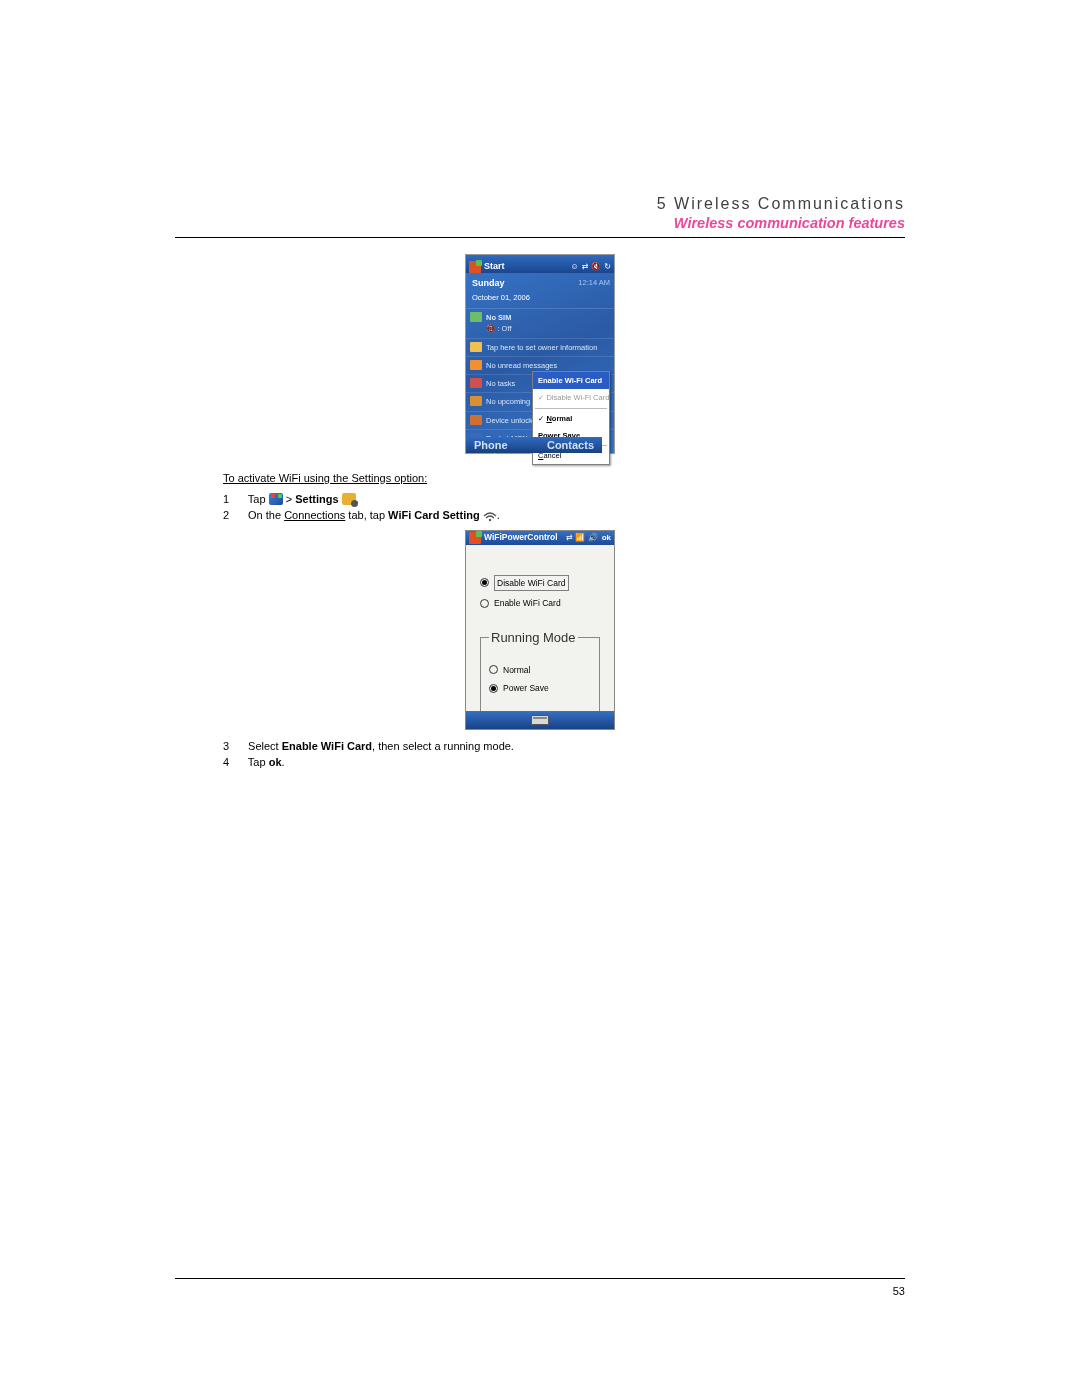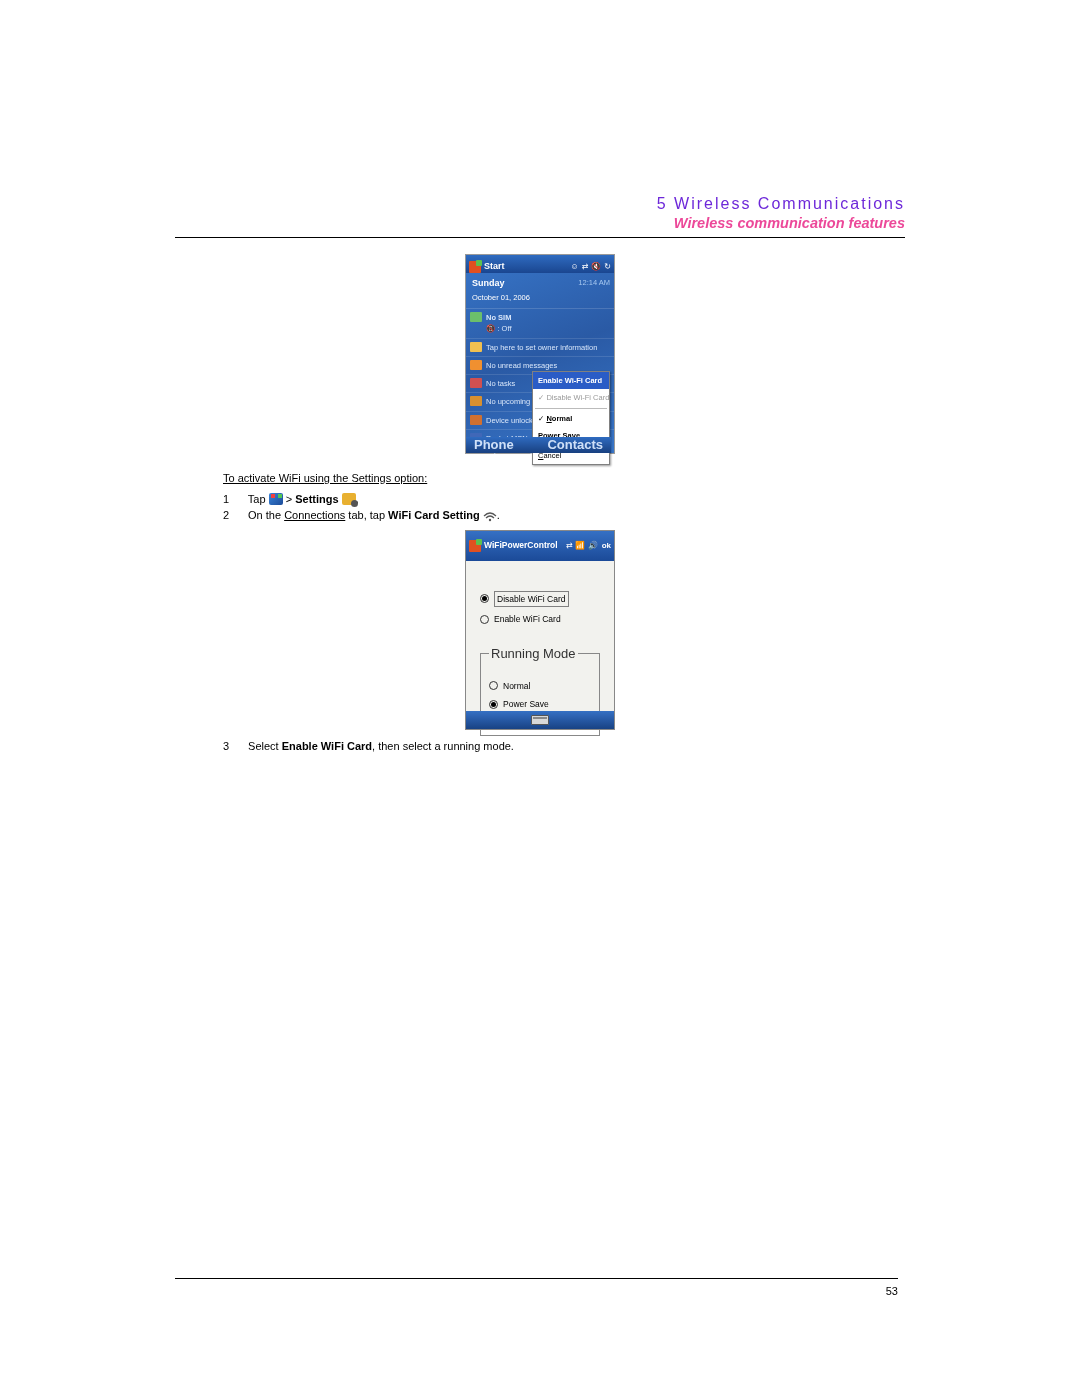--- a/index.html
+++ b/index.html
@@ -1,19 +1,19 @@
 <!DOCTYPE html>
 <html><head>
 <meta charset="utf-8">
 <style>
   * { box-sizing: border-box; margin: 0; padding: 0; }
   body { font-family: Arial, Helvetica, sans-serif; background: #fff; width: 1080px; margin: 0 auto; }
   .page { width: 1080px; height: 1397px; position: relative; padding: 195px 175px 0 175px; }
   .header-block { text-align: right; margin-bottom: 6px; }
-  .chapter-title { font-size: 16px; letter-spacing: 2px; color: #6d28d9; font-weight: 500; }
+  .chapter-title { font-size: 16px; letter-spacing: 2px; color: #404040; font-weight: 500; }
   .section-title { font-size: 14.5px; font-weight: bold; font-style: italic; color: #ec4899; margin-top: 2px; }
   hr.top-rule { border: none; border-top: 1.5px solid #000; margin-top: 4px; margin-bottom: 16px; }
   .body { font-size: 11px; color: #000; line-height: 1.5; }
   .step-line { margin-left: 48px; }
   .step-num { display: inline-block; width: 22px; vertical-align: top; }
   .step-text { display: inline; }
   .subheading { margin-left: 48px; text-decoration: underline; margin-top: 8px; margin-bottom: 4px; display: inline-block; }
   .icon-inline { display: inline-block; width: 14px; height: 12px; vertical-align: middle; position: relative; top:-1px; }
   .icon-start { background: linear-gradient(135deg,#3a84d8,#1b4b99); border-radius:2px; }
   .icon-start::before { content:""; position:absolute; left:2px; top:1px; width:4px; height:4px; background:#f04040; }
@@ -41,51 +41,51 @@
   .s1-row { display:flex; align-items:flex-start; padding:3px 4px; border-bottom:1px solid rgba(255,255,255,0.12); font-size:7.5px; }
   .s1-row .ico { width:12px; height:10px; margin-right:4px; flex:none; border-radius:1px; }
   .ico-phone{background:#6bbf6b;}
   .ico-owner{background:#f0c050;}
   .ico-msg{background:#f09030;}
   .ico-task{background:#d05050;}
   .ico-cal{background:#d89030;}
   .ico-lock{background:#d07030;}
   .ico-msn{background:#4068b8;}
   .s1-row .txt { flex:1; color:#d8e6fa; }
-  .s1-bottom { position:absolute; bottom:0; left:0; right:3px; height:16px; background:linear-gradient(#2f6bc0,#184080); display:flex; justify-content:space-between; align-items:center; padding:0 8px; font-size:13px; font-weight:bold; color:#cfe0f8; }
+  .s1-bottom { position:absolute; bottom:0; left:0; right:12px; height:16px; background:linear-gradient(#2f6bc0,#184080); display:flex; justify-content:space-between; align-items:center; padding:0 8px; font-size:11px; font-weight:bold; color:#cfe0f8; }
   
   .ctx { position:absolute; right:4px; top:116px; width:78px; background:#fff; border:1px solid #808080; font-size:7.5px; color:#000; box-shadow:1px 1px 2px rgba(0,0,0,0.4); }
   .ctx .ctx-item { padding:3px 5px; border-bottom:0; white-space:nowrap; }
   .ctx .ctx-hl { background:#2a5cc6; color:#fff; font-weight:bold; }
   .ctx .ctx-disabled { color:#999; }
   .ctx .ctx-check::before { content:"✓ "; }
   .ctx .ctx-underline { text-decoration: underline; }
   .ctx hr { border:none; border-top:1px solid #bbb; margin:1px 2px; }
 
   
   .shot2 { width:150px; height:200px; background:#f2f2ee; border:1px solid #888; position:relative; font-family:Tahoma,sans-serif; font-size:8.5px; color:#000; }
-  .s2-top { height:30px; background:linear-gradient(#3570c4,#1b4a98); display:flex; align-items:center; padding:0 3px; color:#fff; }
+  .s2-top { height:14px; background:linear-gradient(#3570c4,#1b4a98); display:flex; align-items:center; padding:0 3px; color:#fff; }
   .s2-top .flag { width:12px; height:12px; background:#e05020; margin-right:3px; border-radius:1px; position:relative;}
   .s2-top .flag::after{content:"";position:absolute;right:-1px;top:-1px;width:6px;height:6px;background:#5cc050;border-radius:1px;}
   .s2-top .ttl { font-size:8.5px; font-weight:bold; }
   .s2-top .tray { margin-left:auto; display:flex; gap:3px; align-items:center; font-size:8px; }
   .s2-top .ok { font-weight:bold; font-size:8px; color:#fff; }
   .s2-body { padding: 24px 14px 0 14px; }
   .radio-row { display:flex; align-items:center; margin:6px 0; font-size:8.5px; }
   .radio { width:9px; height:9px; border:1px solid #333; border-radius:50%; margin-right:5px; display:inline-flex; align-items:center; justify-content:center; flex:none;}
   .radio.sel::after { content:""; width:5px; height:5px; background:#000; border-radius:50%; }
   .boxed { border:1px solid #808080; padding:1px 2px; }
   fieldset.running { border:1px solid #888; margin-top:18px; padding:10px 8px 18px 8px; font-size:8.5px;}
   fieldset.running legend { font-size:13px; padding:0 2px; color:#333;}
   .s2-bottom { position:absolute; bottom:0; left:0; right:0; height:18px; background:linear-gradient(#3570c4,#184284); display:flex; justify-content:center; align-items:center; }
   .s2-bottom .kb { width:18px; height:10px; background:#d8d8d8; border:1px solid #555; border-radius:1px; position:relative;}
   .s2-bottom .kb::before{content:"";position:absolute;left:1px;top:1px;right:1px;height:2px;background:#888;}
 
   
-  .page-footer { position:absolute; bottom: 100px; left:175px; right:182px; }
+  .page-footer { position:absolute; bottom: 100px; left:175px; right:175px; }
   hr.bottom-rule { border:none; border-top:1px solid #000; margin-bottom:6px;}
   .pagenum { text-align:right; font-size:11px; }
 </style>
 </head>
 <body>
 
 <div class="page">
 
   <div class="header-block">
     <div class="chapter-title">5 Wireless Communications</div>
@@ -219,20 +219,26 @@
       </div>
     </div>
 
     <div class="step-line">
       <span class="step-num">3</span>
       <span class="step-text">
         <span>Select </span><strong>Enable WiFi Card</strong><span>, then select a running mode.</span>
       </span>
     </div>
 
+    <div class="step-line">
+      <span class="step-num">4</span>
+      <span class="step-text">
+        <span>Tap </span><strong>ok</strong><span>.</span>
+      </span>
+    </div>
 
   </div>
 
   <div class="page-footer">
     <hr class="bottom-rule">
     <div class="pagenum">53</div>
   </div>
 
 </div>
 

